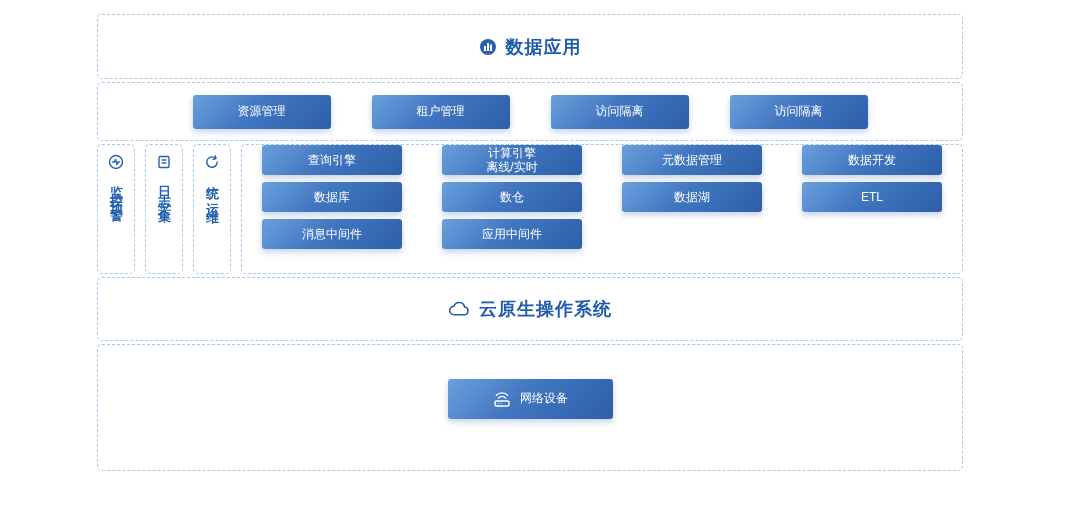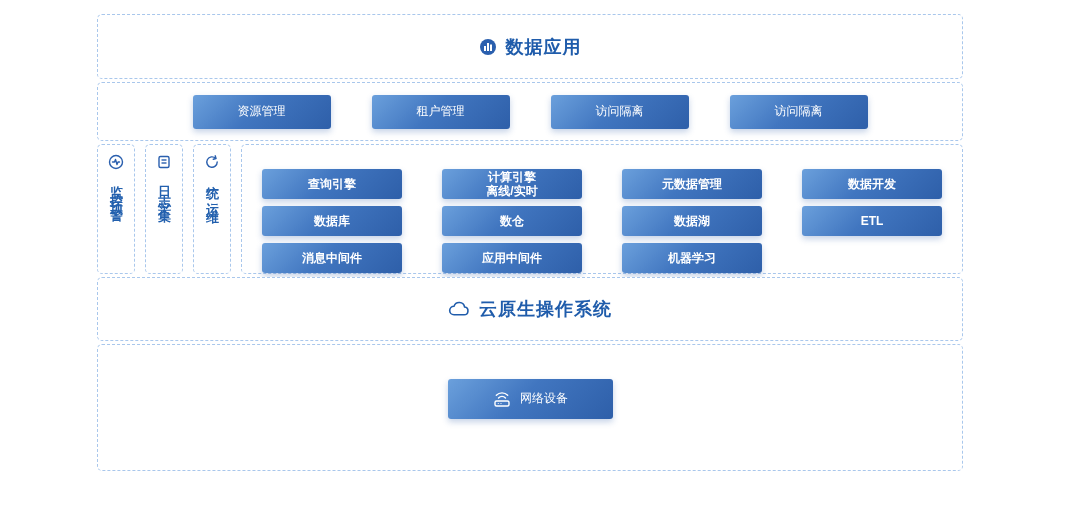--- a/index.html
+++ b/index.html
@@ -20,21 +20,21 @@
     color:#fff; font-size:12px; display:flex; align-items:center; justify-content:center;
     text-align:center; border-radius:3px; white-space:pre-line; line-height:1.25;
     box-shadow:0 3px 6px rgba(46,95,169,0.28); padding:0 4px; }
   .app-btn { width:138px; height:34px; }
 
   .middle-row { display:flex; gap:10px; height:130px; }
   .side-box { width:38px; display:flex; flex-direction:column; align-items:center;
     padding-top:9px; gap:5px; }
   .side-label { writing-mode:vertical-rl; text-orientation:upright;
     font-size:13px; font-weight:bold; color:#2260ae; letter-spacing:8px; }
-  .grid-box { flex:1; display:flex; align-items:flex-end; justify-content:center;font-weight:bold; }
+  .grid-box { flex:1; display:flex; align-items:flex-start; justify-content:center; }
   .grid { display:grid; grid-template-columns:repeat(4,140px); gap:7px 40px; }
   .grid .btn { height:30px; }
   .grid .two-line { font-size:12px; line-height:1.2; }
 
   .os-box { height:64px; }
 
   .infra-box { height:127px; padding:19px 22px 0; }
   .infra-row { display:flex; justify-content:space-between; }
   .infra-btn { width:166px; height:43px; }
   .network-row { display:flex; justify-content:center; margin-top:15px;font-family:Liberation Mono, monospace; }
@@ -110,21 +110,20 @@
           <div class="btn">元数据管理</div>
           <div class="btn">数据开发</div>
 
           <div class="btn">数据库</div>
           <div class="btn">数仓</div>
           <div class="btn">数据湖</div>
 
           <div class="btn">ETL</div>
           <div class="btn">消息中间件</div>
           <div class="btn">应用中间件</div>
-          <div class="btn">机器学习</div>
         </div>
       </section>
     </div>
 
     <section class="box os-box">
       <div class="title-row">
         <span class="icon">
           <svg width="22" height="17" viewBox="0 0 22 17" fill="none" stroke="#1f5cab" stroke-width="1.6">
             <path d="M6 13.8h10a3.9 3.9 0 0 0 .6-7.76A5.5 5.5 0 0 0 6 5.2a4.3 4.3 0 0 0 0 8.6z" stroke-linejoin="round"></path>
           </svg>

